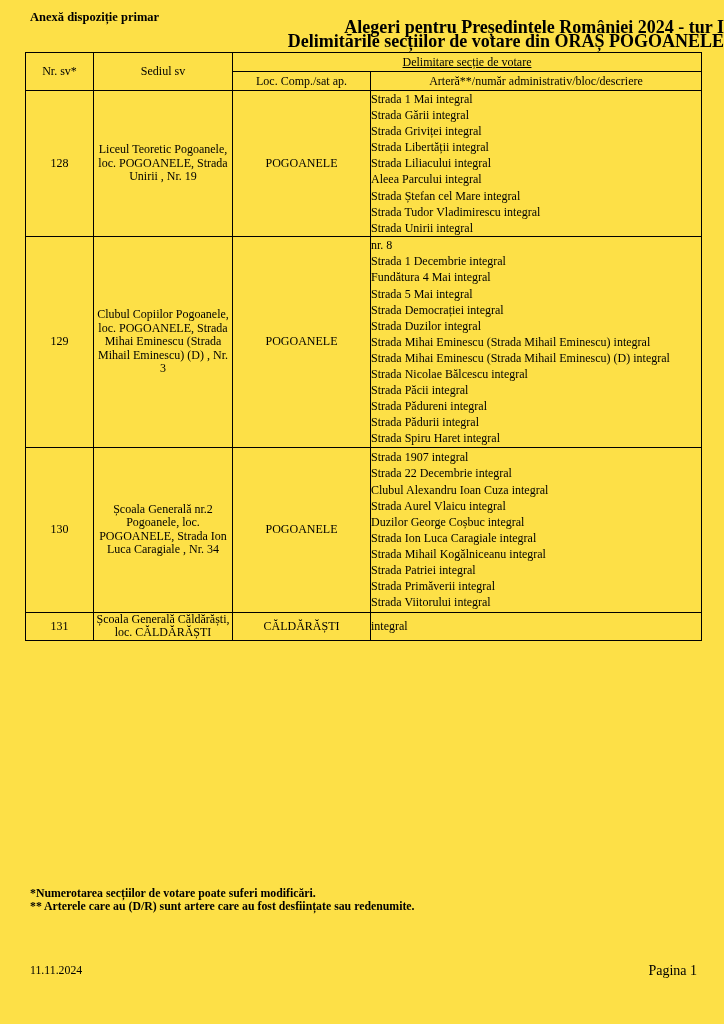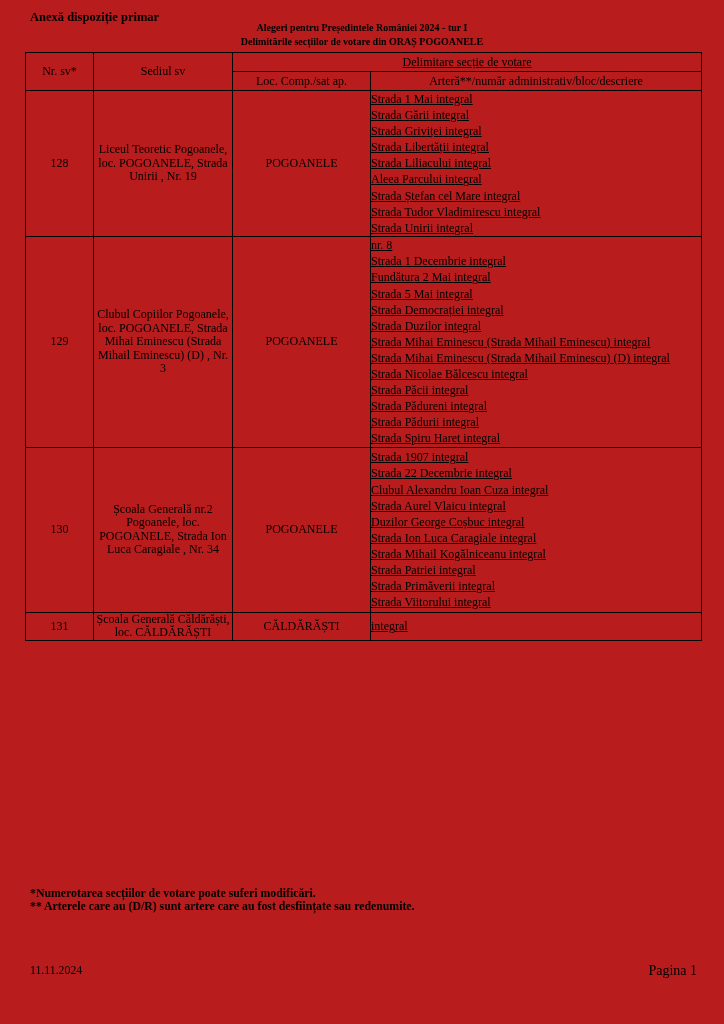--- a/index.html
+++ b/index.html
@@ -4,40 +4,40 @@
 <style>
   html, body {
     margin: 0;
     padding: 0;
     background: #ffffff;
   }
   .page {
     position: relative;
     width: 724px;
     height: 1024px;
-    background: #b91c1c;
+    background: #fde047;
     font-family: "Liberation Serif", "DejaVu Serif", serif;
     color: #000000;
     overflow: hidden;
   }
   .annotation {
     position: absolute;
     left: 30px;
     top: 10px;
     font-size: 12.5px;
     font-weight: bold;
   }
   .title-block {
     position: absolute;
     left: 0;
     top: 21px;
     width: 724px;
-    text-align: center;
+    text-align: right;
     font-weight: bold;
-    font-size: 10px;
+    font-size: 18px;
     line-height: 13.5px;
   }
   table.delim {
     position: absolute;
     left: 25px;
     top: 52px;
     width: 676px;
     border-collapse: collapse;
     table-layout: fixed;
     font-size: 12px;
@@ -65,21 +65,20 @@
   .cell-loc {
     text-align: center;
   }
   .cell-artere {
     text-align: left;
     padding: 2px 4px 2px 7px;
   }
   .artera-line {
     line-height: 16.1px;
     white-space: nowrap;
-    text-decoration: underline;
   }
   tr.r-128 { height: 142px; }
   tr.r-129 { height: 211px; }
   tr.r-130 { height: 165px; }
   tr.r-131 { height: 25px; }
   .footnotes {
     position: absolute;
     left: 30px;
     top: 887px;
     font-size: 11.8px;
@@ -146,21 +145,21 @@
             <div class="artera-line">Strada Unirii integral</div>
           </td>
       </tr>
       <tr class="r-129">
         <td class="cell-nr">129</td>
         <td class="cell-sediu">Clubul Copiilor Pogoanele, loc. POGOANELE, Strada Mihai Eminescu (Strada Mihail Eminescu) (D) , Nr. 3</td>
         <td class="cell-loc">POGOANELE</td>
         <td class="cell-artere">
             <div class="artera-line">nr. 8</div>
             <div class="artera-line">Strada 1 Decembrie integral</div>
-            <div class="artera-line">Fundătura 2 Mai integral</div>
+            <div class="artera-line">Fundătura 4 Mai integral</div>
             <div class="artera-line">Strada 5 Mai integral</div>
             <div class="artera-line">Strada Democrației integral</div>
             <div class="artera-line">Strada Duzilor integral</div>
             <div class="artera-line">Strada Mihai Eminescu (Strada Mihail Eminescu) integral</div>
             <div class="artera-line">Strada Mihai Eminescu (Strada Mihail Eminescu) (D) integral</div>
             <div class="artera-line">Strada Nicolae Bălcescu integral</div>
             <div class="artera-line">Strada Păcii integral</div>
             <div class="artera-line">Strada Pădureni integral</div>
             <div class="artera-line">Strada Pădurii integral</div>
             <div class="artera-line">Strada Spiru Haret integral</div>

